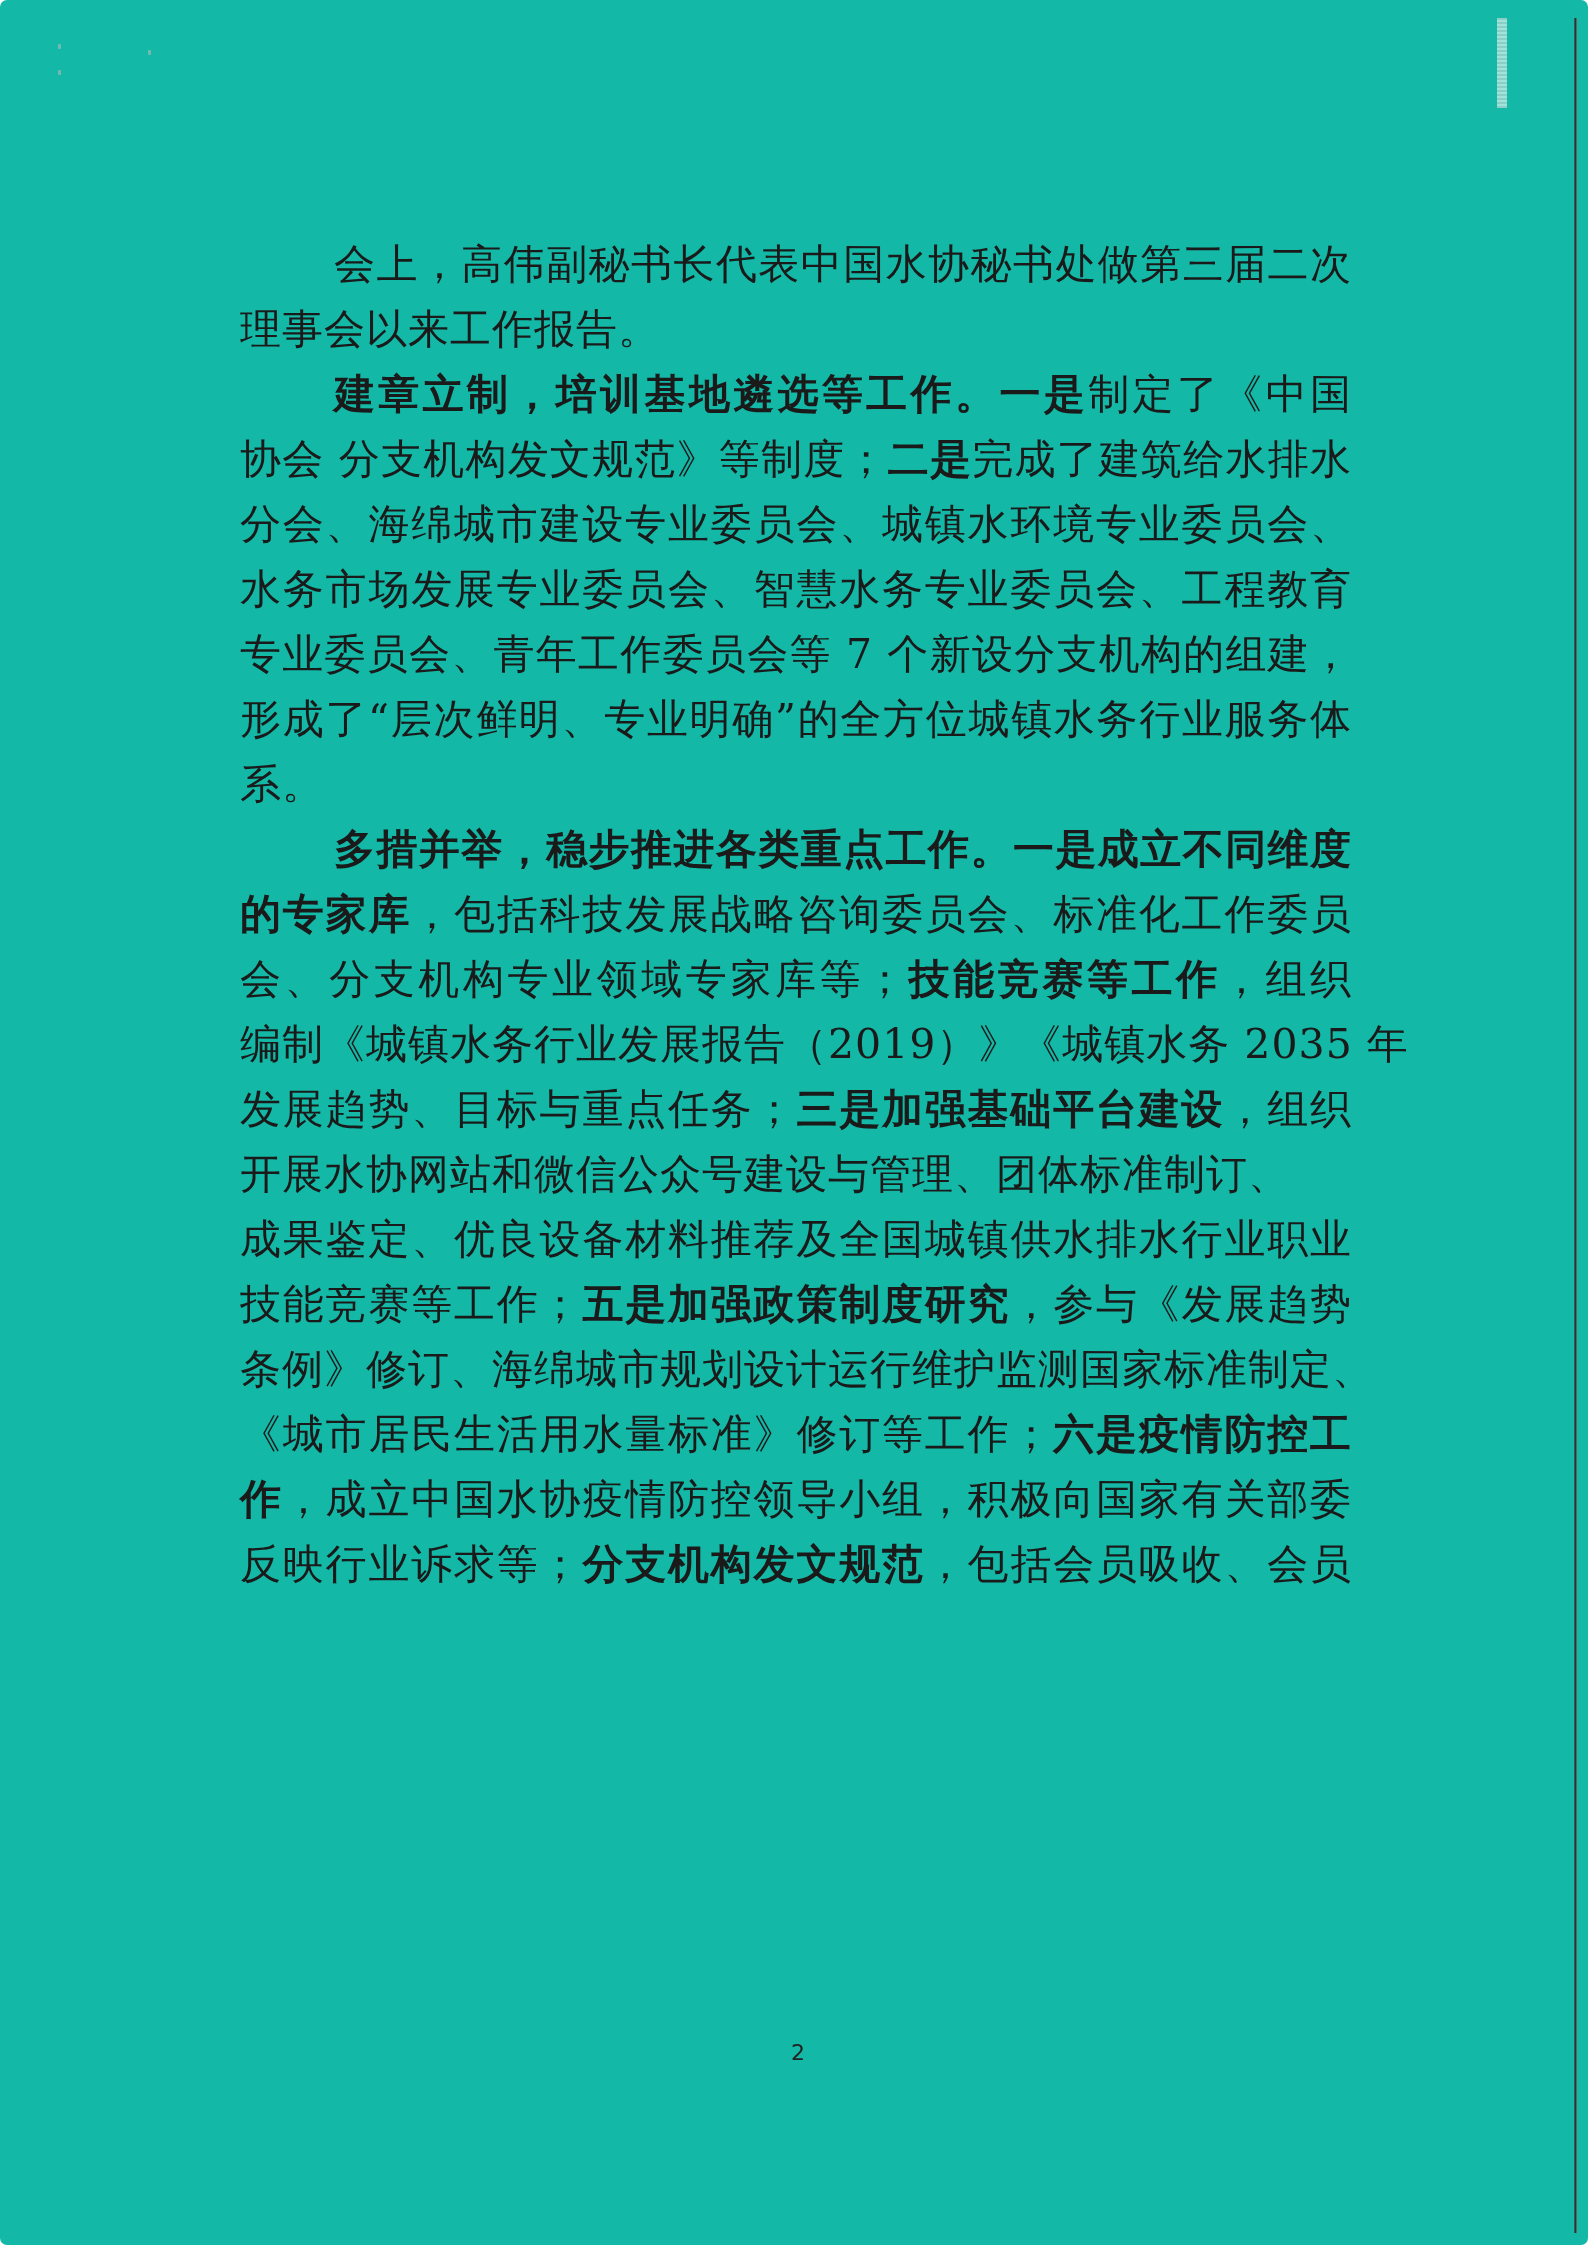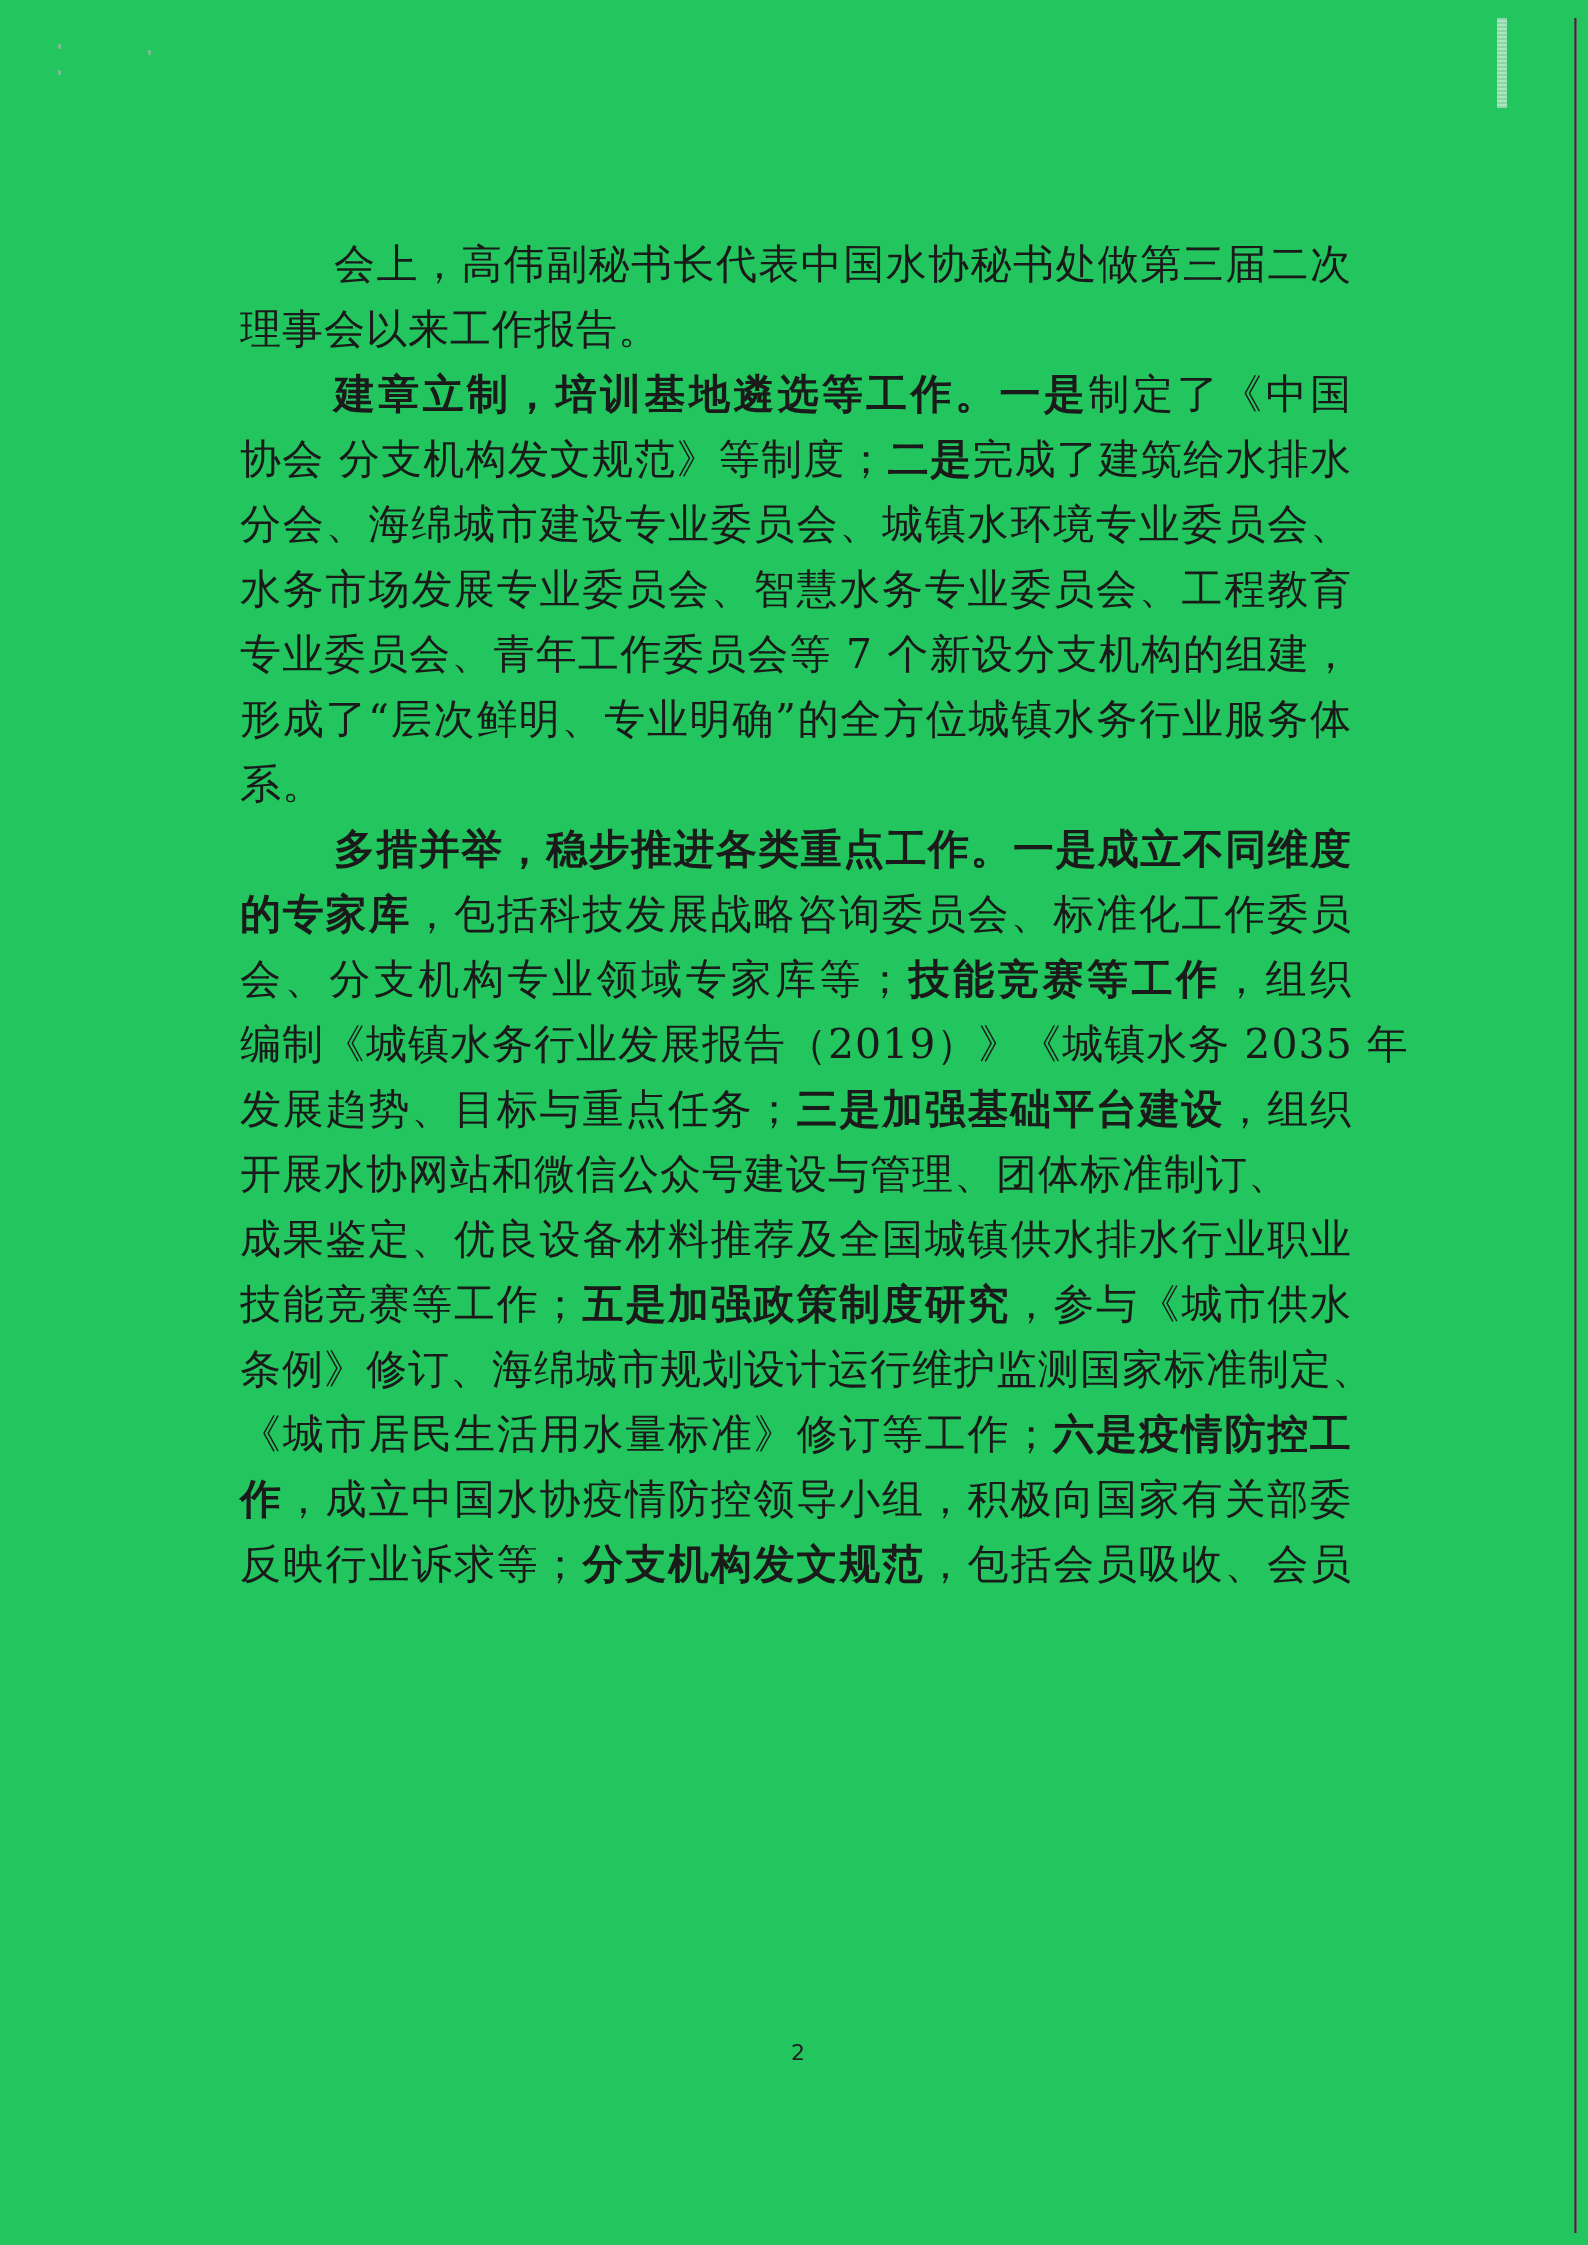--- a/index.html
+++ b/index.html
@@ -13,21 +13,22 @@
       position: relative;
       overflow: hidden;
       font-family: "DejaVu Serif", "Liberation Serif", serif;
       color: #1a1a1a;
     }
     .page {
       position: absolute;
       left: 0; top: 0;
       width: 1588px;
       height: 2245px;
-      background: #22c55e;
+      background: #14b8a6;
+      border-radius: 7px;
     }
     .scan-edge {
       position: absolute;
       left: 1574px;
       top: 18px;
       width: 3px;
       height: 2215px;
       background: linear-gradient(to right, #555 0%, #222 50%, #777 100%);
       opacity: 0.85;
     }
@@ -105,21 +106,21 @@
         <div class="line last"><span>系。</span></div>
       </div>
       <div>
         <div class="line indent"><span class="b">多措并举，稳步推进各类重点工作。</span><span class="b">一是成立不同维度</span></div>
         <div class="line"><span class="b">的专家库</span><span>，包括科技发展战略咨询委员会、标准化工作委员</span></div>
         <div class="line"><span>会、分支机构专业领域专家库等；</span><span class="b">技能竞赛等工作</span><span>，组织</span></div>
         <div class="line"><span>编制《城镇水务行业发展报告（2019）》《城镇水务 2035 年</span></div>
         <div class="line"><span>发展趋势、目标与重点任务；</span><span class="b">三是加强基础平台建设</span><span>，组织</span></div>
         <div class="line last"><span>开展水协网站和微信公众号建设与管理、团体标准制订、</span></div>
         <div class="line"><span>成果鉴定、优良设备材料推荐及全国城镇供水排水行业职业</span></div>
-        <div class="line"><span>技能竞赛等工作；</span><span class="b">五是加强政策制度研究</span><span>，参与《城市供水</span></div>
+        <div class="line"><span>技能竞赛等工作；</span><span class="b">五是加强政策制度研究</span><span>，参与《发展趋势</span></div>
         <div class="line"><span>条例》修订、海绵城市规划设计运行维护监测国家标准制定、</span></div>
         <div class="line"><span>《城市居民生活用水量标准》修订等工作；</span><span class="b">六是疫情防控工</span></div>
         <div class="line"><span class="b">作</span><span>，成立中国水协疫情防控领导小组，积极向国家有关部委</span></div>
         <div class="line"><span>反映行业诉求等；</span><span class="b">分支机构发文规范</span><span>，包括会员吸收、会员</span></div>
       </div>
     </div>
 
   <div class="page-number">2</div>
 </div>
 

